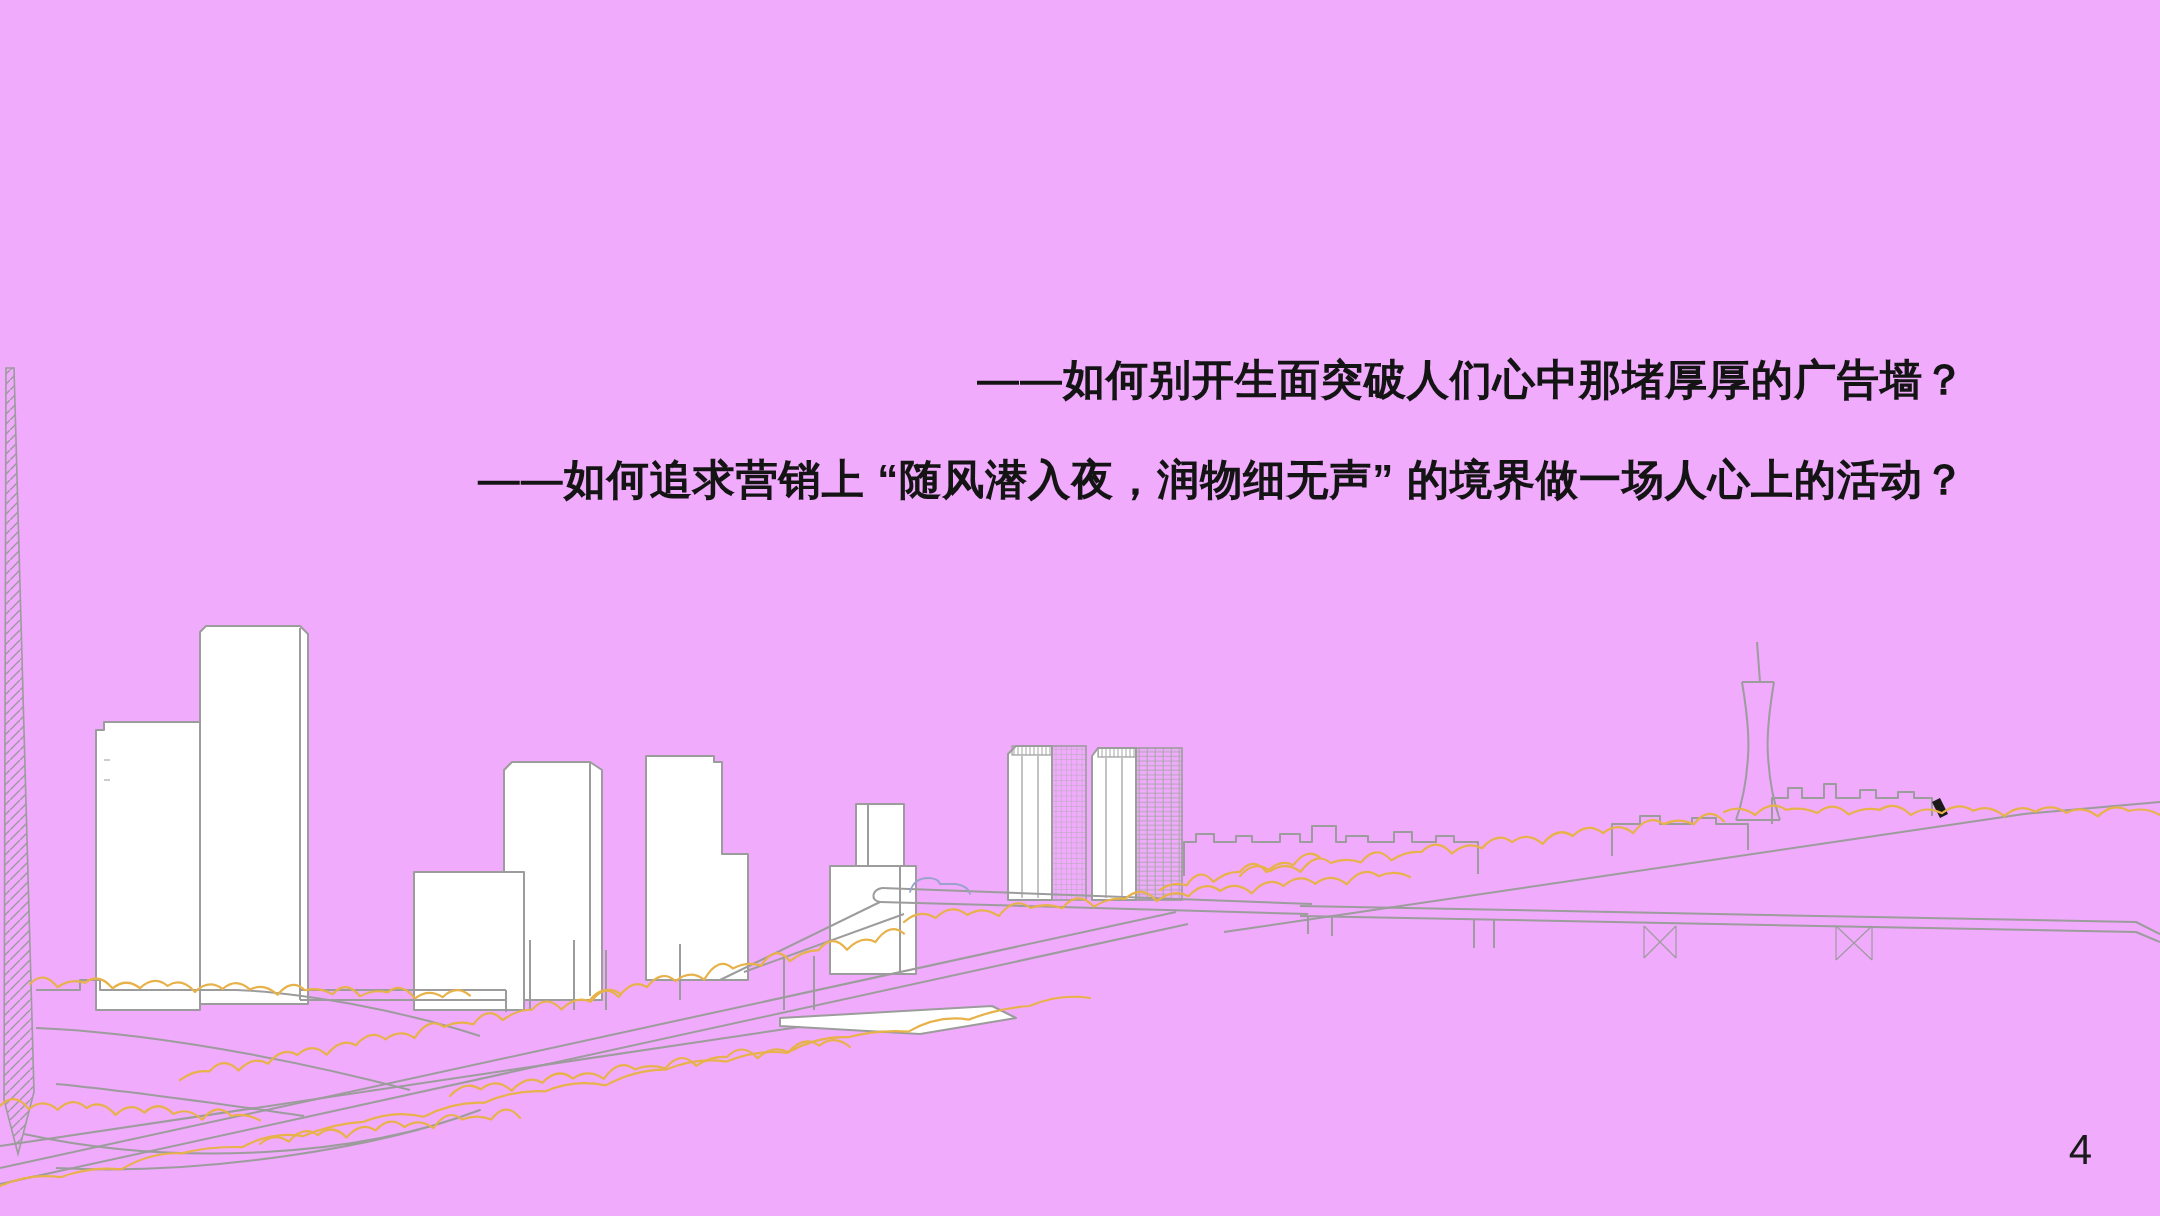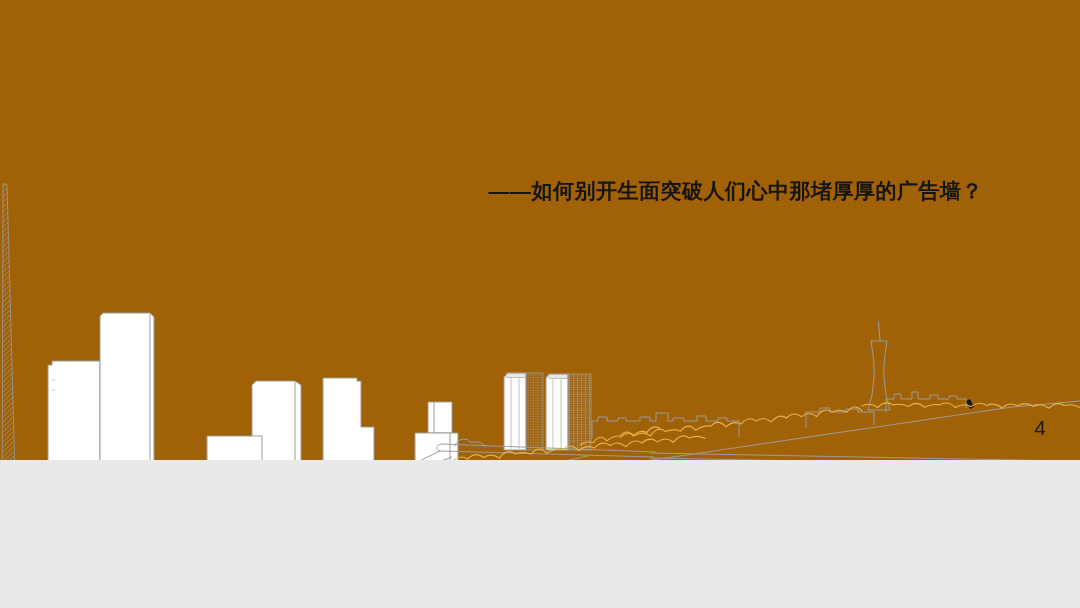--- a/index.html
+++ b/index.html
@@ -1,17 +1,17 @@
 <!DOCTYPE html>
 <html><head>
 <meta charset="utf-8">
 <style>
   html,body{margin:0;padding:0;background:#e9e9e9;}
   .slide{
-    position:relative;width:1080px;height:460px;background:#a16207;
+    position:relative;width:1080px;height:608px;background:#f0abfc;
     overflow:hidden;font-family:"Liberation Sans",sans-serif;
   }
   .questions{
     position:absolute;top:166px;right:97px;text-align:right;
   }
   .question-line{
     height:50px;line-height:50px;font-size:21px;font-weight:700;
     color:#141414;white-space:nowrap;letter-spacing:0.5px;
   }
   .page-number{
@@ -25,20 +25,21 @@
   .c{stroke:var(--car-blue);fill:none;stroke-width:0.9;stroke-linecap:round;}
   .k{fill:var(--ink-black);stroke:none;}
 </style>
 </head>
 <body>
 
 <div class="slide" style="--line-gray: #9c9c9c; --tree-yellow: #e8b24a; --car-blue: #9aa2cc; --ink-black: #1a1a1a;">
 
   <div class="questions">
     <div class="question-line">——如何别开生面突破人们心中那堵厚厚的广告墙？</div>
+    <div class="question-line">——如何追求营销上 “随风潜入夜，润物细无声” 的境界做一场人心上的活动？</div>
   </div>
 
   <svg class="skyline" viewBox="0 0 1080 608" aria-hidden="true">
     <defs>
       <pattern id="diagHatch" width="5" height="5" patternUnits="userSpaceOnUse">
         <path d="M-1,6 L6,-1" stroke="#9b9b9b" stroke-width="0.7" fill="none"></path>
       </pattern>
       <pattern id="gridHatch" width="2.6" height="2.6" patternUnits="userSpaceOnUse">
         <path d="M0,0 H2.6 M0,0 V2.6" stroke="#ababab" stroke-width="0.45" fill="none"></path>
       </pattern>

